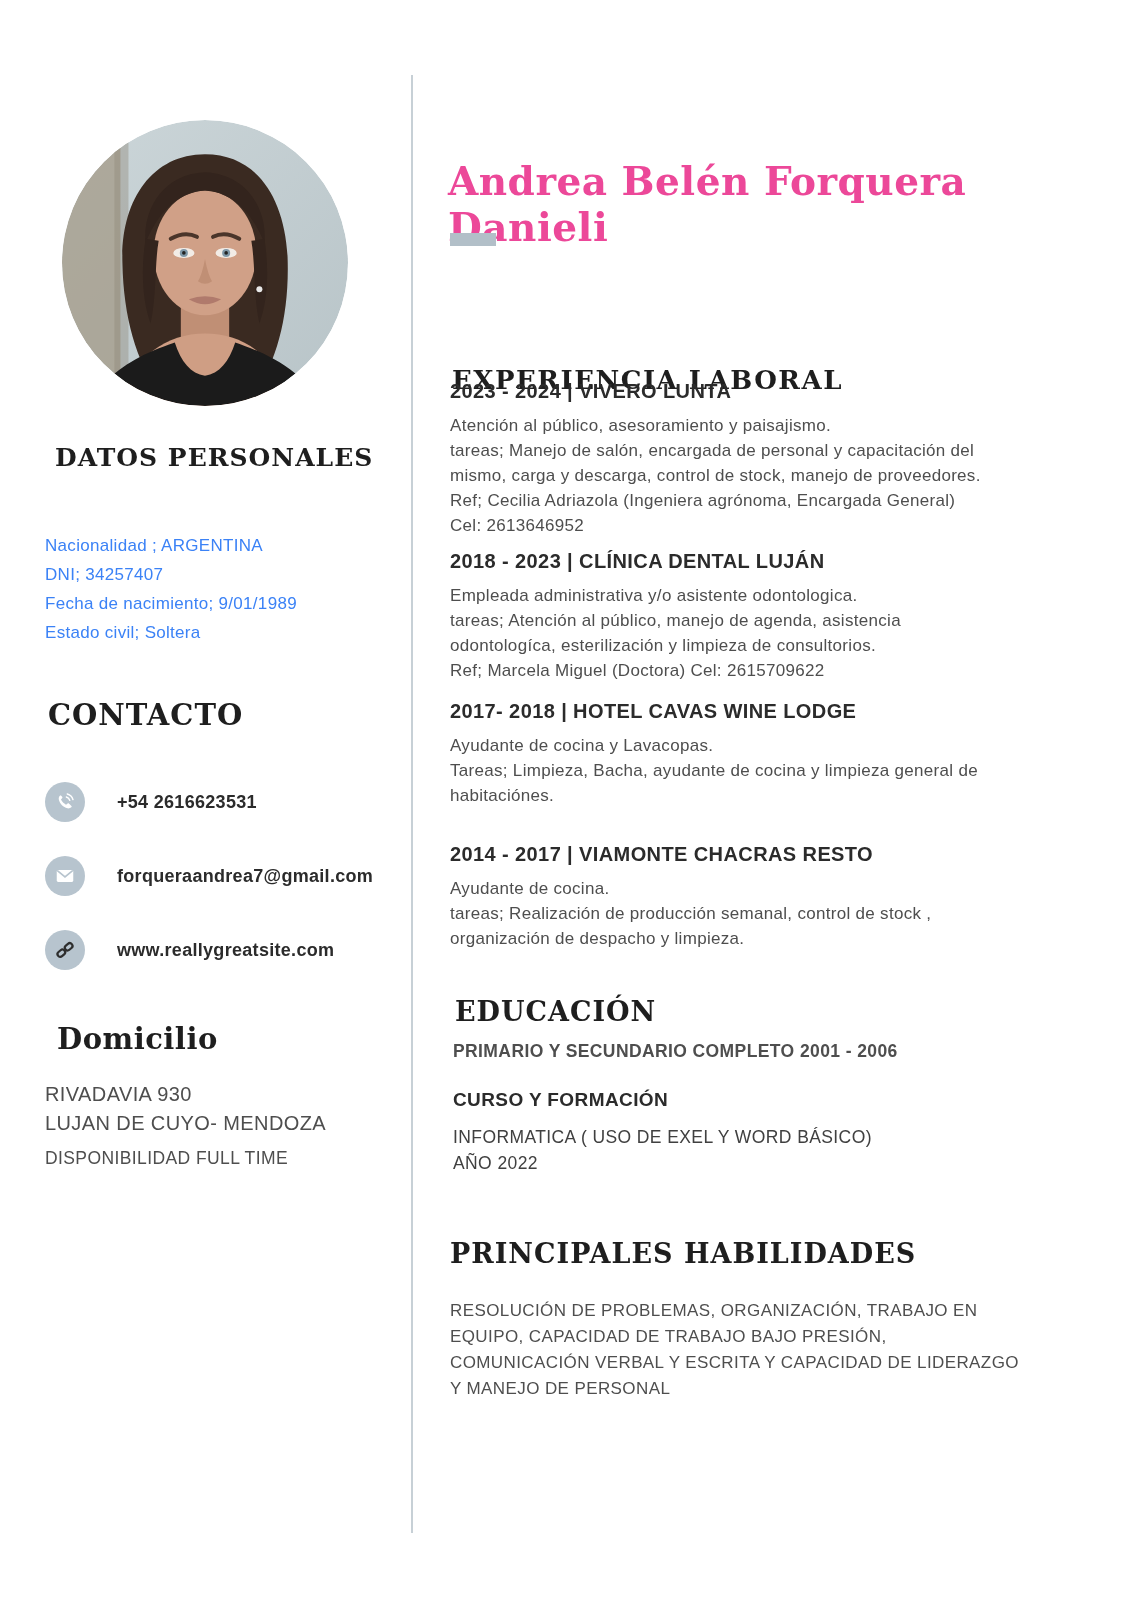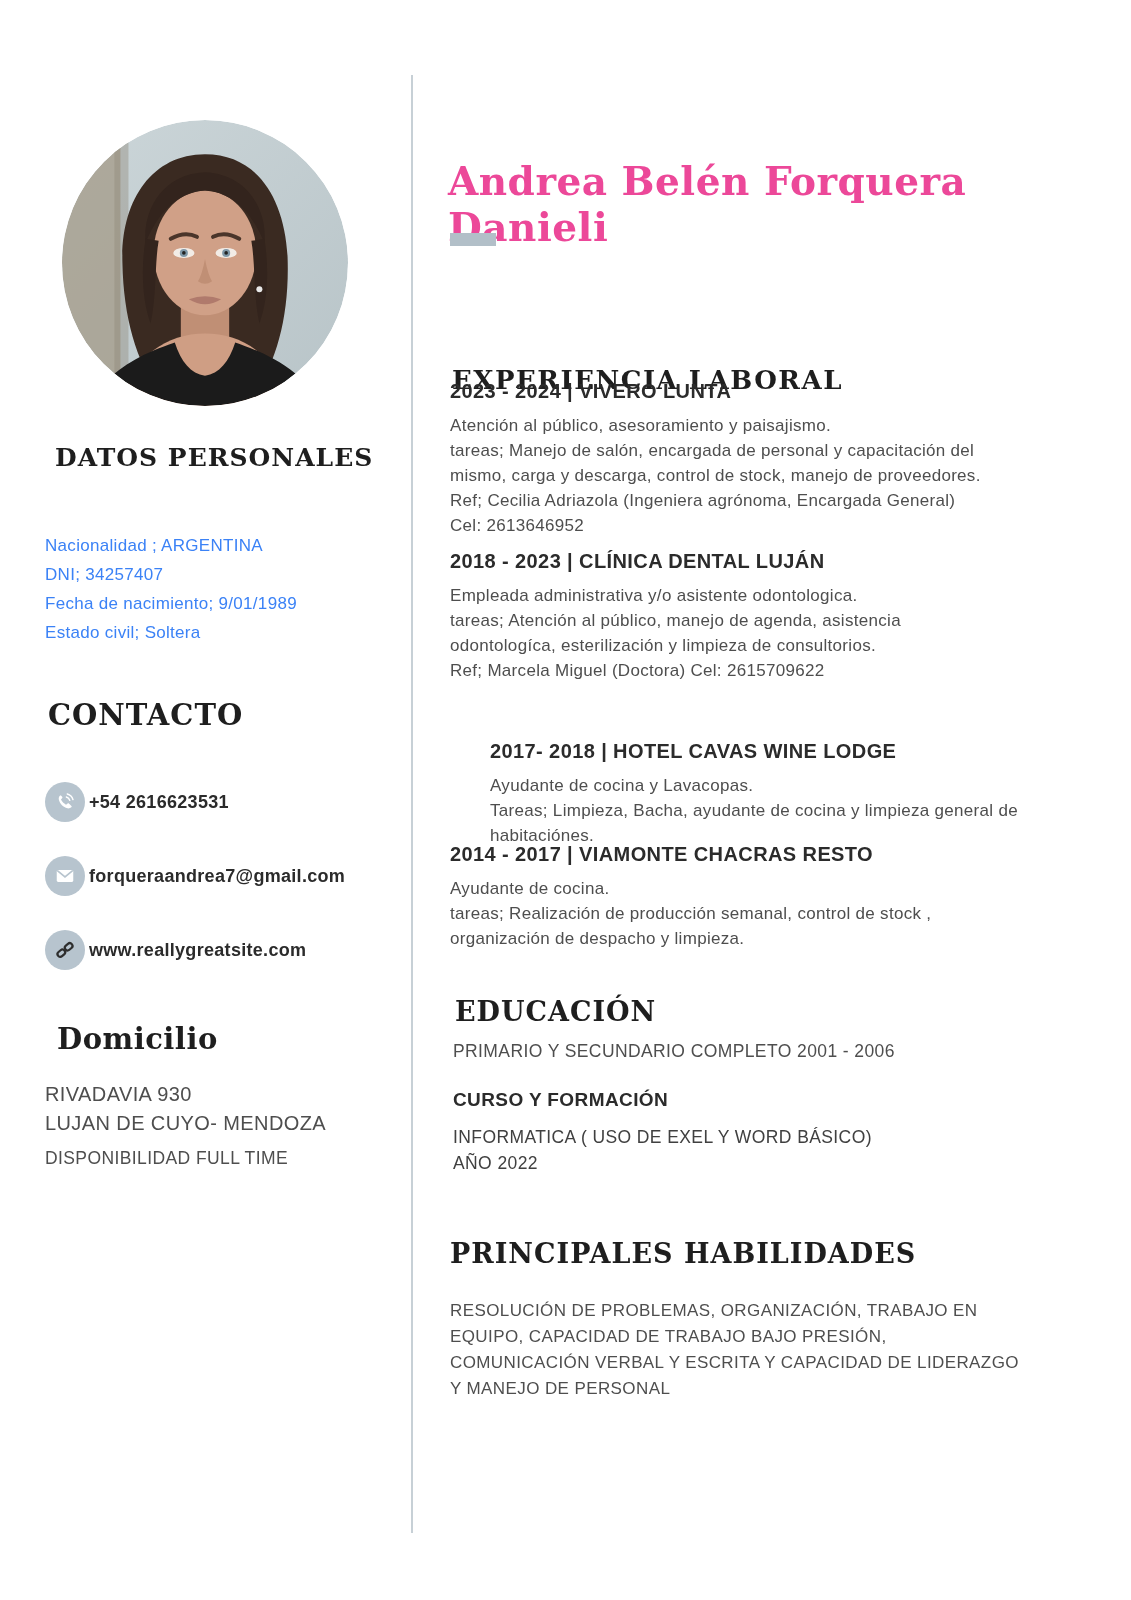--- a/index.html
+++ b/index.html
@@ -15,34 +15,34 @@
   
   #datos-title{left:55px;top:443px;font-size:25px;letter-spacing:1px;}
   #datos-lines{left:45px;top:531px;font-size:17px;line-height:29px;color:#3b82f6;letter-spacing:.3px;}
   #contacto-title{left:48px;top:698px;font-size:29px;letter-spacing:1px;}
   .contact-row{left:45px;display:flex;align-items:center;height:42px;}
   #row-phone{top:781px;}
   #row-email{top:855px;}
   #row-web{top:929px;}
   .icon-circle{width:40px;height:40px;border-radius:50%;background:#b7c4ce;flex:0 0 auto;
                display:flex;align-items:center;justify-content:center;}
-  .contact-text{margin-left:4px;font-size:18px;font-weight:bold;color:#2b2b2b;letter-spacing:.3px;}
+  .contact-text{margin-left:32px;font-size:18px;font-weight:bold;color:#2b2b2b;letter-spacing:.3px;}
   #domicilio-title{left:57px;top:1022px;font-size:29px;letter-spacing:.5px;}
   #address{left:45px;top:1080px;font-size:20px;line-height:29px;color:#4e4e4e;letter-spacing:.4px;}
   #availability{left:45px;top:1148px;font-size:17.5px;color:#4e4e4e;letter-spacing:.4px;}
   
   #name{left:448px;top:158px;font-size:39px;letter-spacing:.5px;color:#ec4899;}
   #accent-bar{left:450px;top:233px;width:46px;height:13px;background:#b2bfc8;}
   #exp-title{left:452px;top:318px;font-size:26px;letter-spacing:1.5px;margin-top:47px;}
   .job{left:450px;width:600px;}
-  #job-0{top:380px;} #job-1{top:550px;} #job-2{top:740px;margin-left:40px;} #job-3{top:843px;}
+  #job-0{top:380px;} #job-1{top:550px;} #job-2{top:700px;} #job-3{top:843px;}
   .job-heading{font-size:20px;font-weight:bold;color:#2b2b2b;letter-spacing:.4px;}
   .job-body{margin-top:10px;font-size:17px;line-height:25px;color:#4e4e4e;letter-spacing:.3px;}
   #edu-title{left:455px;top:996px;font-size:27px;letter-spacing:1px;}
-  #edu-primary{left:453px;top:1041px;font-size:17.5px;color:#4e4e4e;letter-spacing:.4px;}
+  #edu-primary{left:453px;top:1041px;font-size:17.5px;color:#4e4e4e;letter-spacing:.4px;font-weight:bold;}
   #course-title{left:453px;top:1089px;font-size:19px;font-weight:bold;color:#2b2b2b;letter-spacing:.4px;}
   #course-body{left:453px;top:1124px;font-size:17.5px;line-height:26px;color:#404040;letter-spacing:.4px;}
   #skills-title{left:450px;top:1238px;font-size:27px;letter-spacing:1px;}
   #skills-body{left:450px;top:1298px;width:620px;font-size:17px;line-height:26px;color:#4e4e4e;letter-spacing:.4px;}
 </style>
 </head>
 <body>
 
 <div id="page">
 

